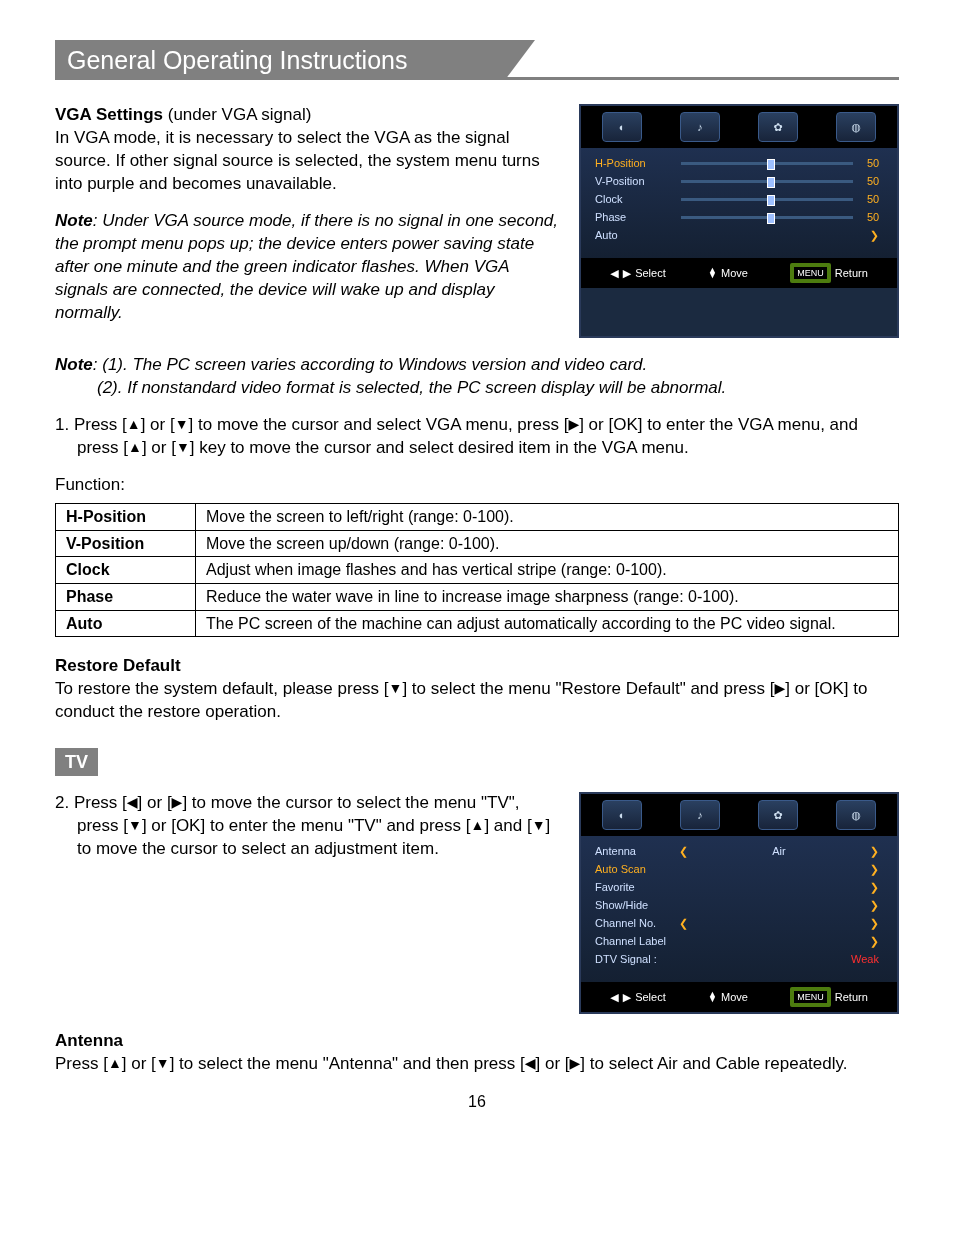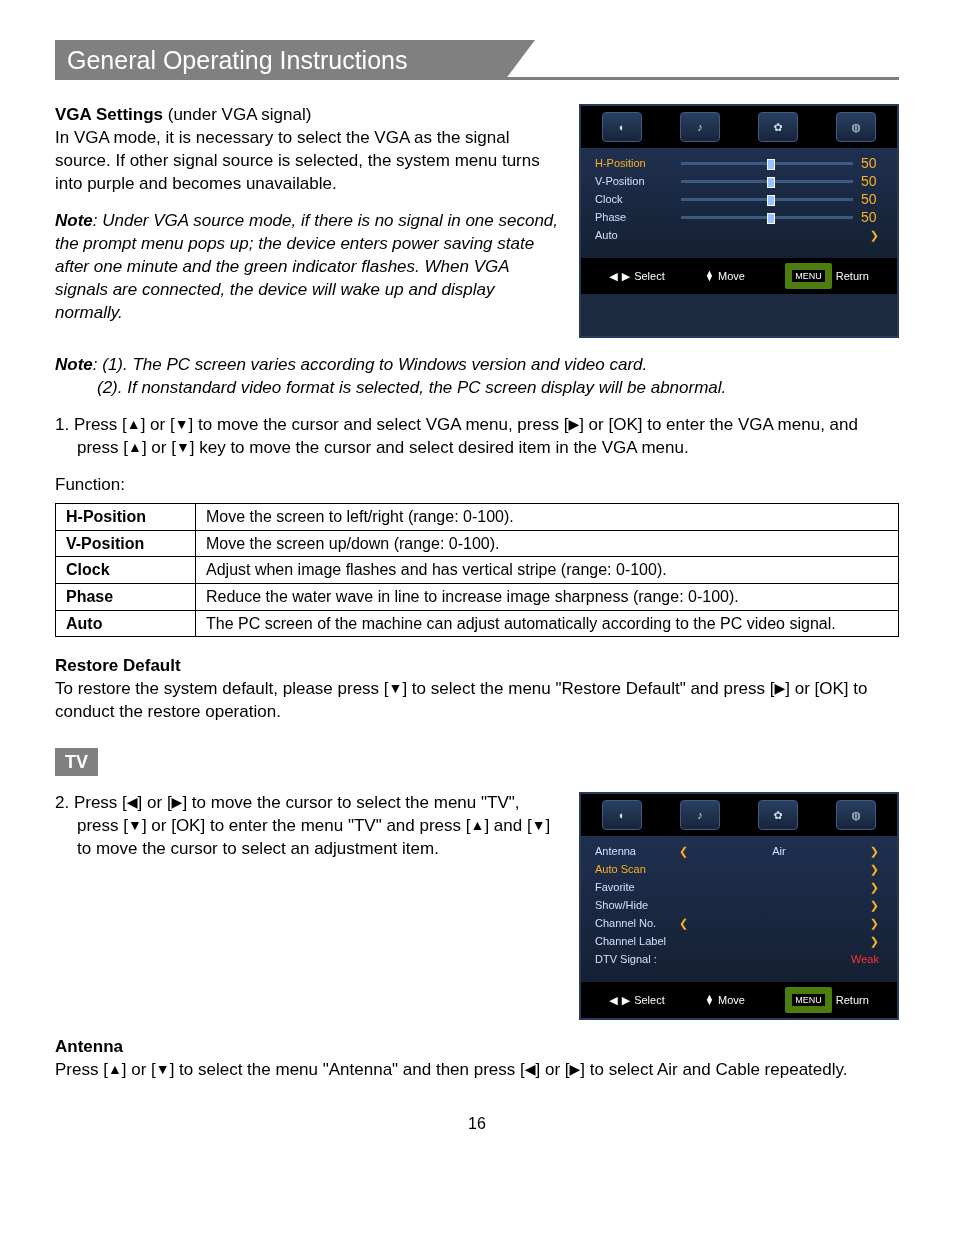--- a/index.html
+++ b/index.html
@@ -64,41 +64,41 @@
     background: linear-gradient(#2a4060,#18243a);
     display:flex; align-items:center; justify-content:center;
     color:#cde;
   }
   .osd-body { padding: 6px 12px 14px 14px; background: linear-gradient(#1f3050,#142032); min-height:110px;}
   .osd-row { display:flex; align-items:center; height:18px; }
   .osd-row.sel .osd-label { color:#ffb020; }
   .osd-label { width: 78px; }
   .osd-slider { flex:1; height:3px; background:#3a5a80; position:relative; margin: 0 8px;}
   .osd-slider::after{ content:""; position:absolute; top:-3px; left:50%; width:6px; height:9px; background:#9ec0ff; border:1px solid #fff;}
-  .osd-val { width:24px; text-align:left; color:#ffb020; font-size:14px;}
+  .osd-val { width:24px; text-align:center; color:#ffb020; font-size:11px;}
   .osd-sel { flex:1; display:flex; justify-content:space-between; align-items:center; padding:0 6px;}
   .osd-arr { color:#ffb020; font-size:11px; }
   .osd-foot { background:#000; color:#fff; display:flex; justify-content:space-around; padding:5px 8px; font-size:11px;}
   .osd-foot span { display:flex; align-items:center; gap:4px;}
-  .menu-chip { border:7px solid #4d7c0f; padding:0 3px; font-size:9px; border-radius:2px;}
+  .menu-chip { border:4px solid #4d7c0f; padding:0 3px; font-size:9px; border-radius:2px;}
   .weak { color:#ff3030; }
 
   
   table.func { border-collapse: collapse; width: 100%; margin: 6px 0 18px 0; font-size:16px;}
   table.func td { border:1px solid #000; padding:2px 10px; }
   table.func td.h { font-weight:bold; width: 140px;}
 
   .section-chip {
     display:inline-block; background:#808080; color:#fff; font-weight:bold;
     padding: 2px 10px; margin: 10px 0 16px 0; font-size:18px;
   }
   ol.steps { list-style:none; padding-left:0; }
   ol.steps li { text-indent:-22px; padding-left:22px; margin-bottom:2px;}
   .inline-tri { font-size:14px; vertical-align:1px;}
-  .pagefoot { text-align:center; margin-top:31px; font-size:16px;}
+  .pagefoot { text-align:center; margin-top:15px; font-size:16px;}
 </style>
 </head>
 <body>
 
 <div class="header-wrap">
   <div class="header-line"></div>
   <div class="header-grey">General Operating Instructions</div>
   <div class="header-tail"></div>
 </div>
 

